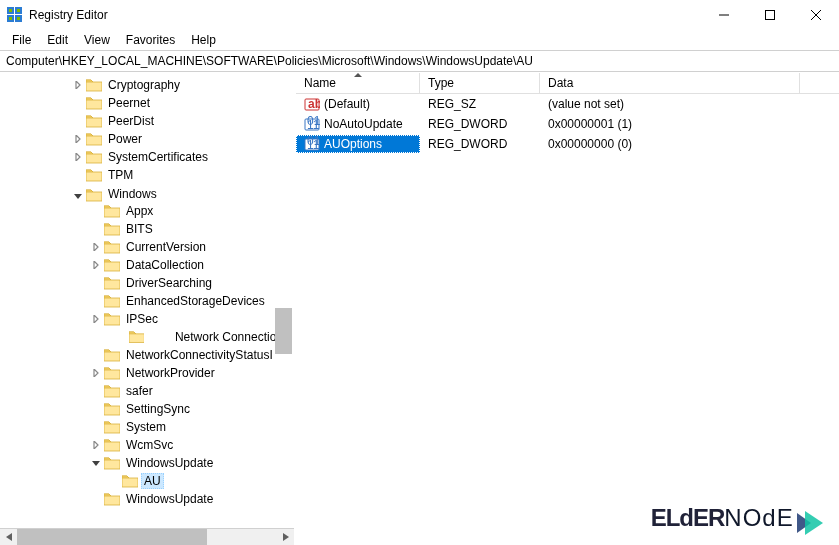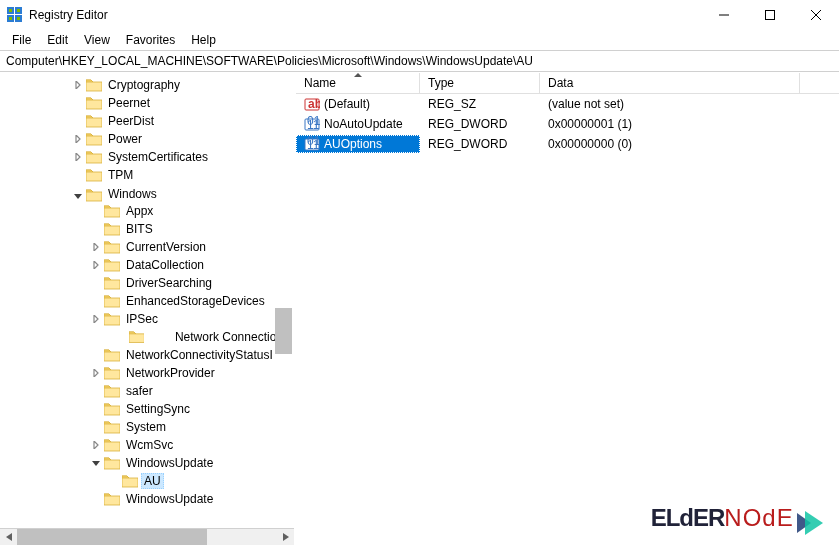--- a/index.html
+++ b/index.html
@@ -32,21 +32,21 @@
     .val-icon { width: 16px; height: 16px; margin-right: 4px; flex-shrink: 0; text-align: right; }
     .val-row.selected .cell.first { background: #0078d7; color: #fff; border: 1px dotted #fff; padding: 0 7px; }
     
     .vscroll-thumb { position: absolute; right: 0; width: 17px; background: #c0c0c0; }
     .hscroll { height: 17px; background: #f0f0f0; display: flex; align-items: center; border-top: 1px solid #d0d0d0; }
     .hscroll .arrow { width: 17px; height: 17px; display: flex; align-items: center; justify-content: center; color: #606060; }
     .hscroll .track { flex: 1; height: 17px; position: relative; }
     .hscroll .thumb { position: absolute; height: 17px; background: #c0c0c0; }
     .watermark { position: absolute; right: 12px; bottom: 8px; font-family: Arial, sans-serif; font-weight: bold; }
     .watermark .elder { font-size: 24px; color: #202238; letter-spacing: -1px; }
-    .watermark .node { font-size: 24px; color: #b91c1c; letter-spacing: 1px; font-weight: normal; }
+    .watermark .node { font-size: 24px; color: #0f172a; letter-spacing: 1px; font-weight: normal; }
     .watermark svg { vertical-align: middle; margin-left: -4px; }
   </style>
 </head>
 <body>
 
 <div class="titlebar">
   <span class="app-icon">
     <svg viewBox="0 0 16 16">
         <rect x="0" y="0" width="7" height="7" fill="#2b7cd3"></rect>
         <rect x="8" y="0" width="7" height="7" fill="#2b7cd3"></rect>

